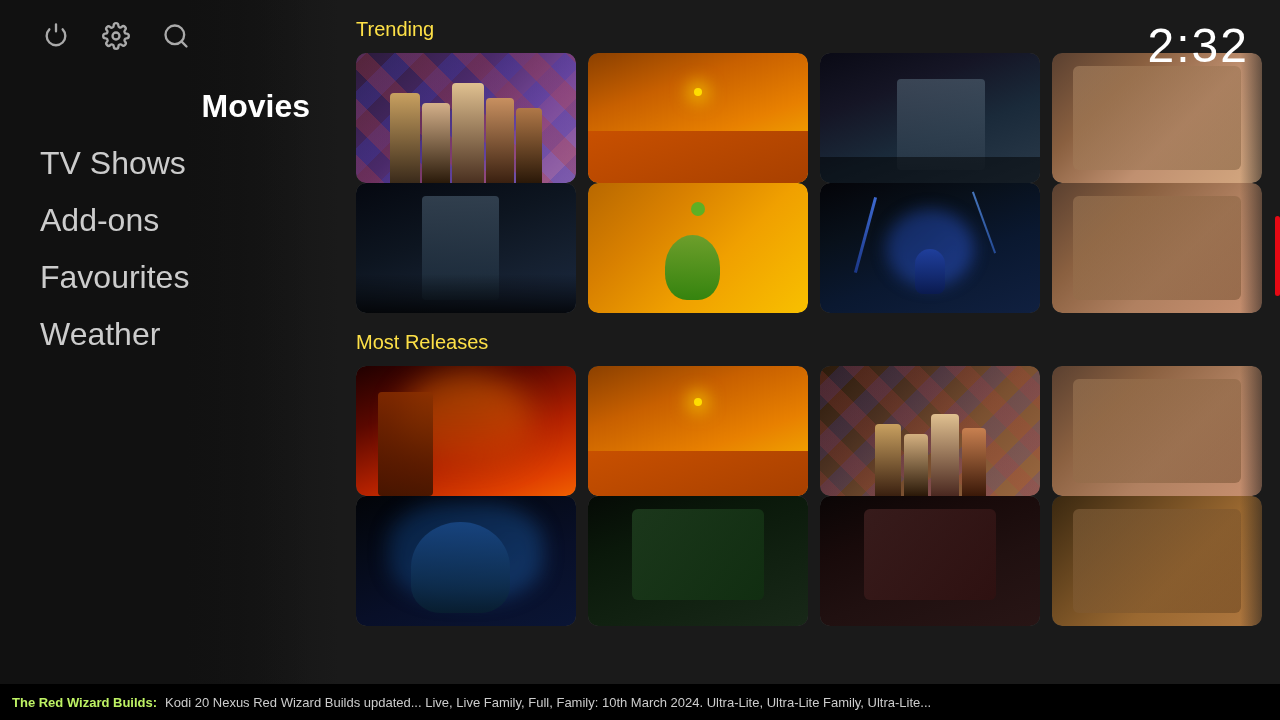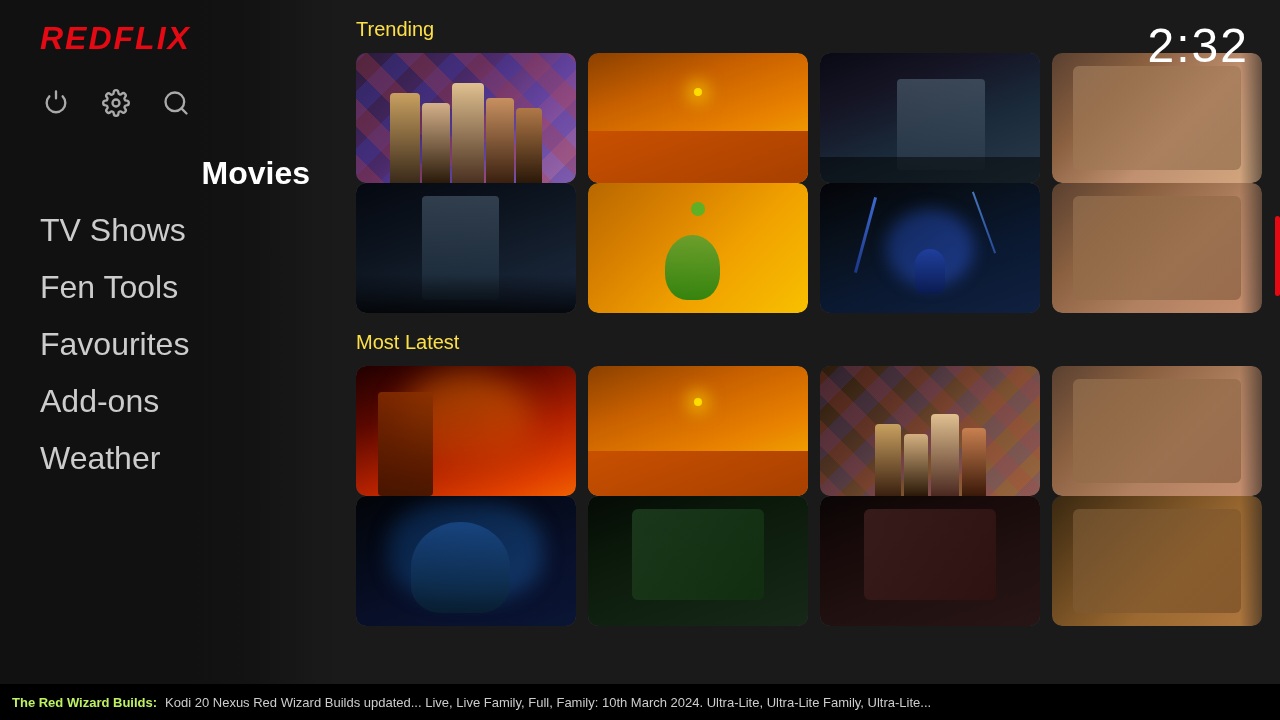--- a/index.html
+++ b/index.html
@@ -184,21 +184,20 @@
       pointer-events: none;
       z-index: 9;
     }
   </style>
 </head>
 <body>
 
 <div class="sidebar-gradient"></div>
 
 <div class="sidebar">
-  <div class="logo">REDFLIX</div>
 
   <div class="icon-row">
     <div class="icon-btn power-icon" title="Power">
       <svg viewBox="0 0 24 24">
         <path d="M12 2v6M6.3 6.3A8 8 0 1 0 17.7 6.3"></path>
       </svg>
     </div>
     <div class="icon-btn settings-icon" title="Settings">
       <svg viewBox="0 0 24 24" stroke="#aaa" stroke-width="2" fill="none">
         <circle cx="12" cy="12" r="3"></circle>
@@ -208,23 +207,22 @@
     <div class="icon-btn search-icon" title="Search">
       <svg viewBox="0 0 24 24">
         <circle cx="11" cy="11" r="8"></circle>
         <line x1="21" y1="21" x2="16.65" y2="16.65"></line>
       </svg>
     </div>
   </div>
 
   <div class="nav-item active">Movies</div>
   <div class="nav-item">TV Shows</div>
-  <div class="nav-item">Fen Tools</div>
+  <div class="nav-item">Add-ons</div>
   <div class="nav-item">Favourites</div>
-  <div class="nav-item">Add-ons</div>
   <div class="nav-item">Weather</div>
 </div>
 
 <div class="clock">2:32</div>
 
 <div class="main">
 
   <div class="section-title">Trending</div>
   <div class="row">
 
@@ -293,21 +291,21 @@
       </div>
     </div>
 
     <div class="card">
       <div style="width:100%;height:100%;background:linear-gradient(135deg,#5a4030 0%,#8a6040 30%,#b08060 60%,#c89070 100%);border-radius:10px;overflow:hidden;position:relative;">
         <div style="position:absolute;top:10%;left:10%;right:10%;bottom:10%;background:linear-gradient(135deg,rgba(180,140,100,0.4),rgba(90,60,30,0.4));border-radius:6px;"></div>
       </div>
     </div>
   </div>
 
-  <div class="section-title">Most Latest</div>
+  <div class="section-title">Most Releases</div>
   <div class="row">
 
     <div class="card">
       <div style="width:100%;height:100%;background:linear-gradient(160deg,#200000 0%,#5a0800 30%,#b02000 60%,#e04000 85%,#f06000 100%);border-radius:10px;overflow:hidden;position:relative;">
         <div style="position:absolute;top:5%;left:20%;width:60%;height:70%;background:linear-gradient(to bottom,#f08000,#c04000);border-radius:50% 50% 40% 40%;opacity:0.5;filter:blur(15px);"></div>
         <div style="position:absolute;bottom:0;left:10%;width:25%;height:80%;background:linear-gradient(to top,#2a1000,#8a3000);border-radius:4px;opacity:0.8;"></div>
       </div>
     </div>
 
     <div class="card">

